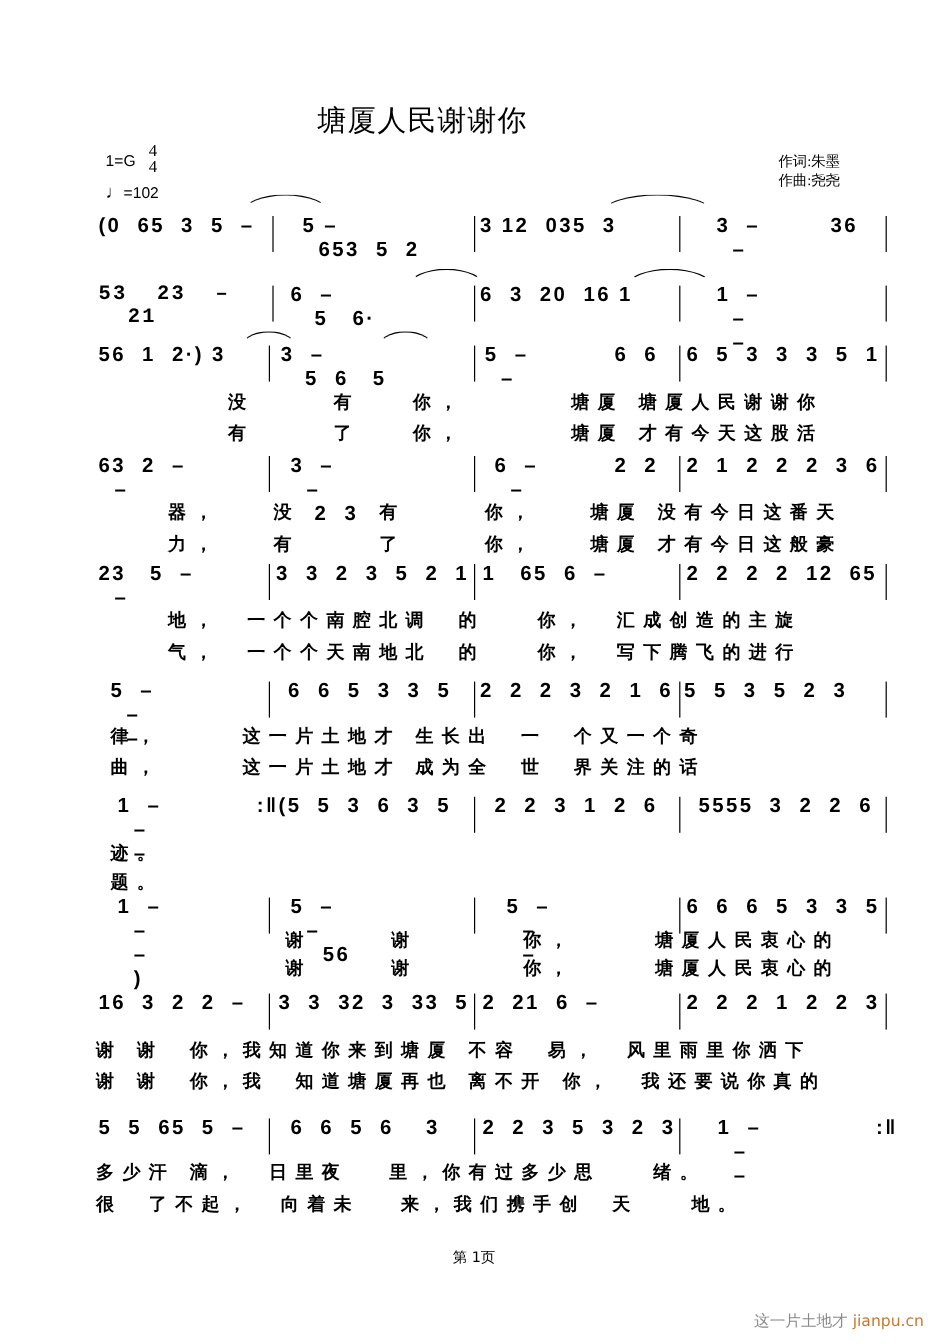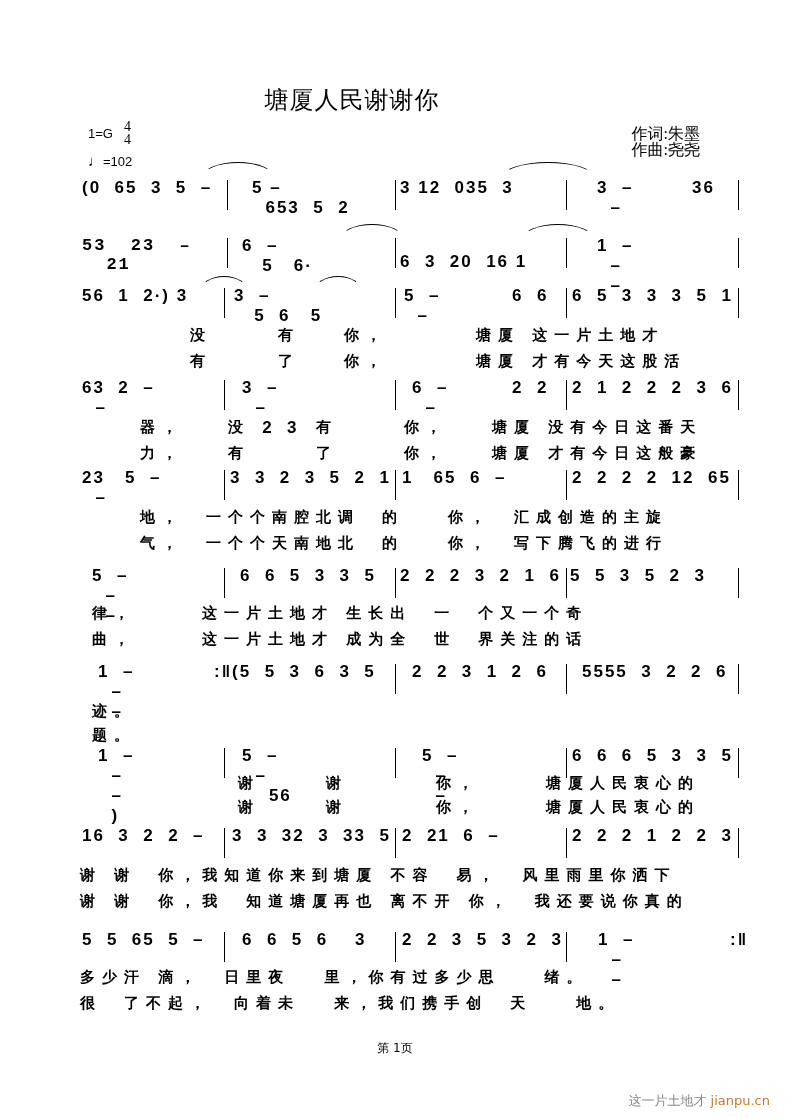--- a/index.html
+++ b/index.html
@@ -1,21 +1,21 @@
 <!DOCTYPE html>
 <html><head>
 <meta charset="utf-8">
 <style>
   html, body { margin: 0; padding: 0; background: #fff; }
   body { width: 790px; height: 1119px; position: relative; overflow: hidden; color: #000; font-family: "DejaVu Sans", sans-serif; }
   .abs { position: absolute; white-space: nowrap; }
   .title { left: 0; width: 704px; top: 84px; text-align: center; font-family: "DejaVu Serif", serif; font-size: 24px; letter-spacing: 1px; }
   .meta { font-family: "Liberation Sans", sans-serif; font-size: 13px; }
   .frac { font-family: "Liberation Serif", serif; font-size: 14px; line-height: 13px; text-align: center; }
-  .credits { right: 90px; top: 126px; font-size: 16px; line-height: 16px; font-family: Liberation Serif, serif; }
+  .credits { right: 90px; top: 126px; font-size: 12px; line-height: 16px; font-family: Liberation Serif, serif; }
   .line { position: absolute; left: 82px; width: 660px; height: 36px; }
   .notes { position: absolute; top: 0; left: 0; font-family: "Liberation Sans", sans-serif; font-weight: bold; font-size: 17px; letter-spacing: 0; }
   .bar { position: absolute; top: 2px; width: 1px; height: 30px; background: #000; }
   .lyric { position: absolute; font-family: "DejaVu Sans", sans-serif; font-weight: bold; font-size: 15px; letter-spacing: 7px; }
   .footer { left: 0; width: 790px; top: 1040px; text-align: center; font-size: 12px; }
   .watermark { right: 20px; top: 1092px; font-size: 13px; color: #888; }
   .watermark span { color: #c77a2f; }
   .slur { position: absolute; border: 1.2px solid #000; border-bottom: none; border-left-color: transparent; border-right-color: transparent; border-radius: 50% 50% 0 0 / 100% 100% 0 0; height: 14px; }
 </style>
 </head>
@@ -50,21 +50,21 @@
   <div class="bar" style="left:484px;"></div>
   <div class="bar" style="left:656px;"></div>
   <div class="slur" style="left:120px;top:-16px;width:70px;"></div>
   <div class="slur" style="left:420px;top:-16px;width:90px;"></div>
 </div>
 
 <div class="line" style="top:236px;">
   <div class="notes" style="letter-spacing:2px;">
     <span style="position:absolute;left:0;font-family:Liberation Mono, monospace;">53&nbsp;&nbsp;23&nbsp;&nbsp;–&nbsp;&nbsp;21</span>
     <span style="position:absolute;left:160px;">6&nbsp;&nbsp;–&nbsp;&nbsp;&nbsp;5&nbsp;&nbsp;&nbsp;6·</span>
-    <span style="position:absolute;left:318px;margin-top:16px;">6&nbsp;&nbsp;3&nbsp;&nbsp;20&nbsp;&nbsp;16&nbsp;1</span>
+    <span style="position:absolute;left:318px;">6&nbsp;&nbsp;3&nbsp;&nbsp;20&nbsp;&nbsp;16&nbsp;1</span>
     <span style="position:absolute;left:515px;">1&nbsp;&nbsp;–&nbsp;&nbsp;–&nbsp;&nbsp;–</span>
   </div>
   <div class="bar" style="left:145px;"></div>
   <div class="bar" style="left:313px;"></div>
   <div class="bar" style="left:484px;"></div>
   <div class="bar" style="left:656px;"></div>
   <div class="slur" style="left:258px;top:-12px;width:62px;"></div>
   <div class="slur" style="left:440px;top:-12px;width:70px;"></div>
 </div>
 
@@ -76,21 +76,21 @@
     <span style="position:absolute;left:430px;">6&nbsp;&nbsp;6</span>
     <span style="position:absolute;left:490px;">6&nbsp;&nbsp;5&nbsp;&nbsp;3&nbsp;&nbsp;3&nbsp;&nbsp;3&nbsp;&nbsp;5&nbsp;&nbsp;1</span>
   </div>
   <div class="bar" style="left:142px;"></div>
   <div class="bar" style="left:313px;"></div>
   <div class="bar" style="left:484px;"></div>
   <div class="bar" style="left:656px;"></div>
   <div class="slur" style="left:118px;top:-10px;width:46px;"></div>
   <div class="slur" style="left:232px;top:-10px;width:46px;"></div>
 </div>
-<div class="lyric" style="left:190px;top:326px;">没　　　有　　你，　　　　塘厦 这一片土地才</div>
+<div class="lyric" style="left:190px;top:326px;">没　　　有　　你，　　　　塘厦 塘厦人民谢谢你</div>
 <div class="lyric" style="left:190px;top:352px;">有　　　了　　你，　　　　塘厦 才有今天这股活</div>
 
 <div class="line" style="top:378px;">
   <div class="notes" style="letter-spacing:2px;">
     <span style="position:absolute;left:0;">63&nbsp;&nbsp;2&nbsp;&nbsp;–&nbsp;&nbsp;–</span>
     <span style="position:absolute;left:160px;">3&nbsp;&nbsp;–&nbsp;&nbsp;–&nbsp;&nbsp;&nbsp;2&nbsp;&nbsp;3</span>
     <span style="position:absolute;left:330px;">6&nbsp;&nbsp;–&nbsp;&nbsp;–</span>
     <span style="position:absolute;left:430px;">2&nbsp;&nbsp;2</span>
     <span style="position:absolute;left:490px;">2&nbsp;&nbsp;1&nbsp;&nbsp;2&nbsp;&nbsp;2&nbsp;&nbsp;2&nbsp;&nbsp;3&nbsp;&nbsp;6</span>
   </div>

